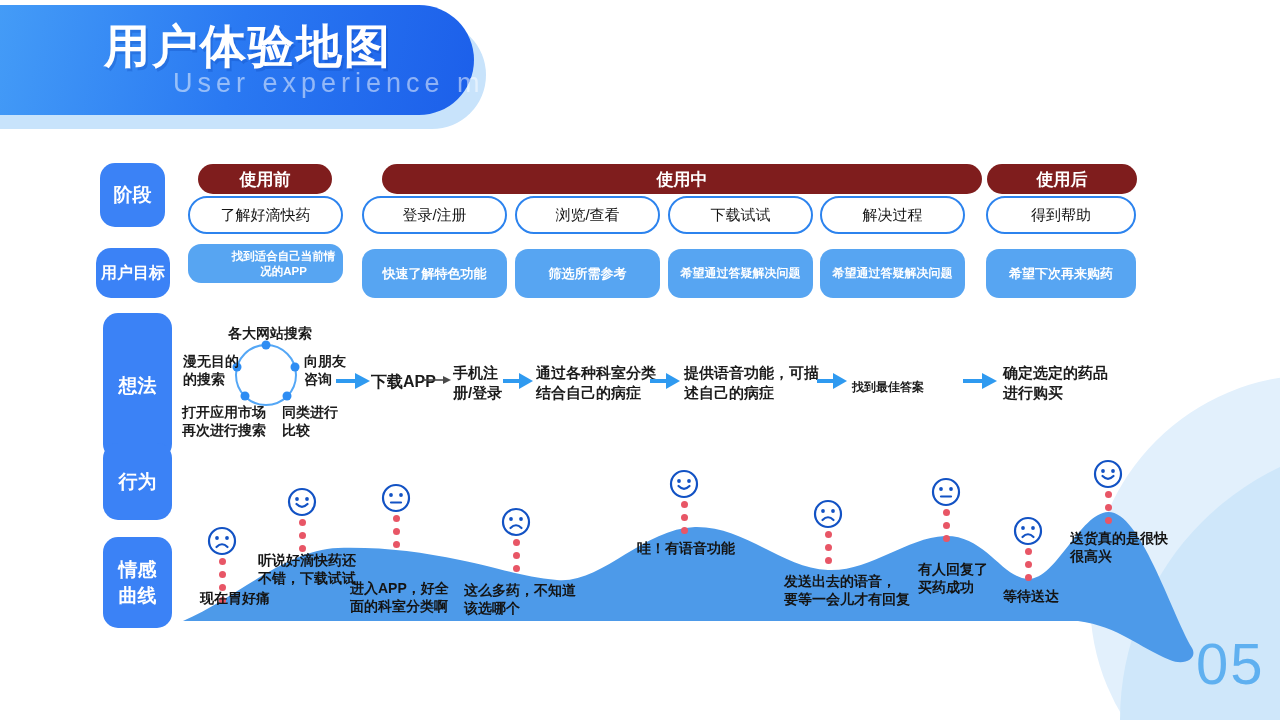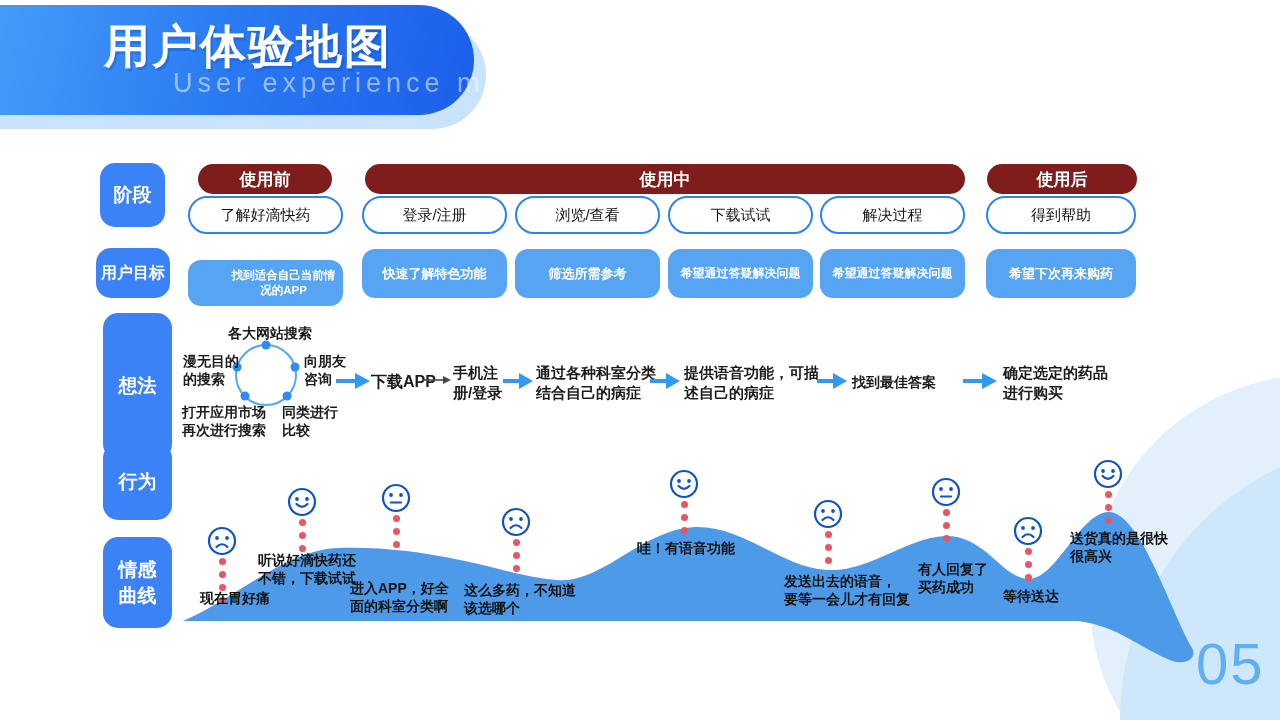--- a/index.html
+++ b/index.html
@@ -79,31 +79,31 @@
   <div class="abs pagenum">05</div>
 
   <div class="abs rowlab" style="left:100px;top:163px;width:65px;height:64px;font-size:19px;">阶段</div>
   <div class="abs rowlab" style="left:96px;top:248px;width:74px;height:50px;font-size:16px;">用户目标</div>
   <div class="abs rowlab" style="left:103px;top:313px;width:69px;height:146px;font-size:19px;">想法</div>
   <div class="abs rowlab" style="left:103px;top:443px;width:69px;height:77px;font-size:19px;">行为</div>
   <div class="abs rowlab pre" style="left:103px;top:537px;width:69px;height:91px;font-size:19px;line-height:1.35;">情感
 曲线</div>
 
   <div class="abs darkpill" style="left:198px;top:164px;width:134px;height:30px;">使用前</div>
-  <div class="abs darkpill" style="left:365px;top:164px;width:600px;height:30px;">使用中</div>
+  <div class="abs darkpill" style="left:382px;top:164px;width:600px;height:30px;">使用中</div>
   <div class="abs darkpill" style="left:987px;top:164px;width:150px;height:30px;">使用后</div>
 
   <div class="abs whitepill" style="left:188px;top:196px;width:155px;height:38px;">了解好滴快药</div>
   <div class="abs whitepill" style="left:362px;top:196px;width:145px;height:38px;">登录/注册</div>
   <div class="abs whitepill" style="left:515px;top:196px;width:145px;height:38px;">浏览/查看</div>
   <div class="abs whitepill" style="left:668px;top:196px;width:145px;height:38px;">下载试试</div>
   <div class="abs whitepill" style="left:820px;top:196px;width:145px;height:38px;">解决过程</div>
   <div class="abs whitepill" style="left:986px;top:196px;width:150px;height:38px;">得到帮助</div>
 
-  <div class="abs goal" style="left:188px;top:260px;width:155px;height:46px;font-size:11.5px;padding-left:40px;">找到适合自己当前情况的APP</div>
+  <div class="abs goal" style="left:188px;top:244px;width:155px;height:39px;font-size:11.5px;padding-left:40px;">找到适合自己当前情况的APP</div>
   <div class="abs goal" style="left:362px;top:249px;width:145px;height:49px;">快速了解特色功能</div>
   <div class="abs goal" style="left:515px;top:249px;width:145px;height:49px;">筛选所需参考</div>
   <div class="abs goal" style="left:668px;top:249px;width:145px;height:49px;font-size:12px;">希望通过答疑解决问题</div>
   <div class="abs goal" style="left:820px;top:249px;width:145px;height:49px;font-size:12px;">希望通过答疑解决问题</div>
   <div class="abs goal" style="left:986px;top:249px;width:150px;height:49px;">希望下次再来购药</div>
 
   <svg class="abs" style="left:231px;top:340px;" width="70" height="70">
     <circle cx="35" cy="35" r="30" fill="none" stroke="#54a7f6" stroke-width="2"></circle>
     <circle cx="35" cy="5" r="4.5" fill="#2e8df3"></circle>
     <circle cx="6" cy="27" r="4.5" fill="#2e8df3"></circle>
@@ -141,21 +141,21 @@
   <svg class="abs" style="left:650px;top:373px;" width="30" height="16">
     <line x1="0" y1="8" x2="18" y2="8" stroke="#2f9af0" stroke-width="4"></line>
     <path d="M16 0 L30 8 L16 16 Z" fill="#2f9af0"></path>
   </svg>
   <div class="abs tbig pre" style="left:684px;top:363px;">提供语音功能，可描
 述自己的病症</div>
   <svg class="abs" style="left:817px;top:373px;" width="30" height="16">
     <line x1="0" y1="8" x2="18" y2="8" stroke="#2f9af0" stroke-width="4"></line>
     <path d="M16 0 L30 8 L16 16 Z" fill="#2f9af0"></path>
   </svg>
-  <div class="abs tbig" style="left:852px;top:373px;font-size:14px;">找到最佳答案</div>
+  <div class="abs tbig" style="left:852px;top:381px;font-size:12px;font-family:Liberation Mono, monospace;">找到最佳答案</div>
   <svg class="abs" style="left:963px;top:373px;" width="34" height="16">
     <line x1="0" y1="8" x2="21" y2="8" stroke="#2f9af0" stroke-width="4"></line>
     <path d="M19 0 L34 8 L19 16 Z" fill="#2f9af0"></path>
   </svg>
   <div class="abs tbig pre" style="left:1003px;top:363px;">确定选定的药品
 进行购买</div>
 
   <svg class="abs face" style="left:207px;top:526px;" viewBox="0 0 30 30">
     <circle cx="15" cy="15" r="13" fill="#fff" stroke="#1252c4" stroke-width="2.2"></circle>
     <circle cx="10" cy="12" r="1.9" fill="#1252c4"></circle>

